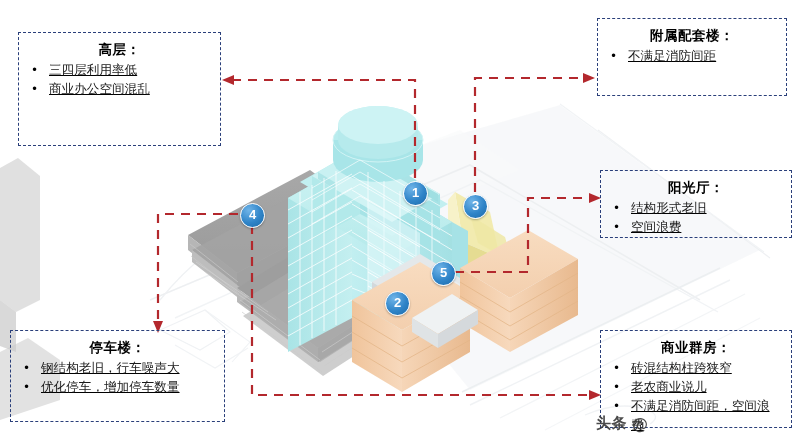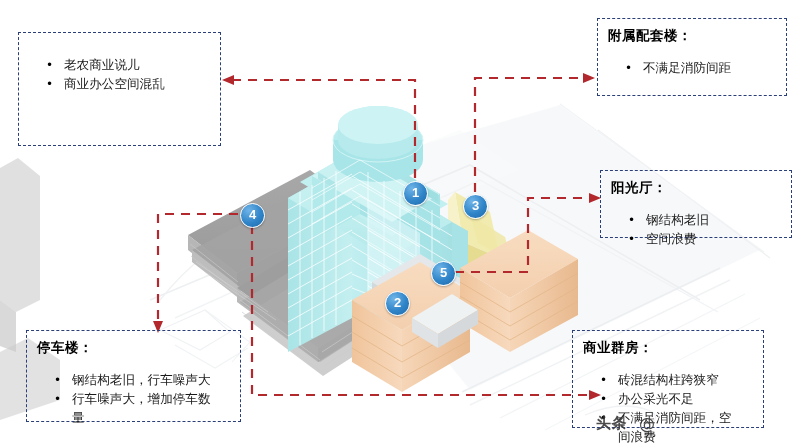--- a/index.html
+++ b/index.html
@@ -34,47 +34,49 @@
     padding: 8px 10px 6px 10px;
   }
   .callout .c-title {
     font-size: 13.5px;
     font-weight: bold;
     color: #000000;
     letter-spacing: .5px;
     line-height: 1.25;
     margin-bottom: 3px;
     white-space: nowrap;
+    text-align: center;
   }
   .callout ul {
-    margin: 15px;
+    margin: 0;
     padding: 0;
     list-style: none;
+    text-decoration: underline;
   }
   .callout li {
     position: relative;
     font-size: 12.6px;
     color: #1a1a1a;
     line-height: 1.5;
     padding-left: 20px;
   }
   .callout li::before {
     content: "\2022";
     position: absolute;
     left: 2px;
     top: 0;
     font-size: 12px;
     color: #000;
   }
 
   #box-highrise   { left: 18px;  top: 32px;  width: 203px; height: 114px; }
   #box-annex      { left: 597px; top: 18px;  width: 190px; height: 78px; }
   #box-sunroom    { left: 600px; top: 170px; width: 192px; height: 68px; }
-  #box-parking    { left: 26px;  top: 330px; width: 215px; height: 92px; }
-  #box-podium     { left: 572px; top: 330px; width: 192px; height: 98px; }
+  #box-parking    { left: 10px;  top: 330px; width: 215px; height: 92px; }
+  #box-podium     { left: 600px; top: 330px; width: 192px; height: 98px; }
 
   
   .marker {
     position: absolute;
     width: 23px;
     height: 23px;
     border-radius: 50%;
     background: radial-gradient(circle at 34% 28%, #6fb4e8 0%, #2f84c8 55%, #1d6aa8 100%);
     border: 1.2px solid #ffffff;
     box-shadow: 0 1px 2px rgba(0,0,0,.28);
@@ -91,21 +93,21 @@
   #mk4 { left: 385px; top: 291px; }
   #mk5 { left: 463px; top: 194px; }
 
   
   #watermark {
     position: absolute;
     left: 596px;
     top: 414px;
     display: flex;
     align-items: center;
-    gap: 12px;
+    gap: 5px;
     font-size: 15px;
     color: #3b3b3b;
     font-weight: bold;
     opacity: .92;
     letter-spacing: .5px;
     white-space: nowrap;
   }
   #watermark .wm-at {
     font-size: 16px;
     font-weight: normal;
@@ -382,54 +384,55 @@
     </g>
   </svg>
 
   <div class="marker" id="mk1">1</div>
   <div class="marker" id="mk2">4</div>
   <div class="marker" id="mk3">5</div>
   <div class="marker" id="mk4">2</div>
   <div class="marker" id="mk5">3</div>
 
   <div class="callout" id="box-highrise">
+    <div class="c-title">高层：</div>
     <ul>
-      <li>老农商业说儿</li>
+      <li>三四层利用率低</li>
       <li>商业办公空间混乱</li>
     </ul>
   </div>
 
   <div class="callout" id="box-annex">
     <div class="c-title">附属配套楼：</div>
     <ul>
       <li>不满足消防间距</li>
     </ul>
   </div>
 
   <div class="callout" id="box-sunroom">
     <div class="c-title">阳光厅：</div>
     <ul>
-      <li>钢结构老旧</li>
+      <li>结构形式老旧</li>
       <li>空间浪费</li>
     </ul>
   </div>
 
   <div class="callout" id="box-parking">
     <div class="c-title">停车楼：</div>
     <ul>
       <li>钢结构老旧，行车噪声大</li>
-      <li>行车噪声大，增加停车数量</li>
+      <li>优化停车，增加停车数量</li>
     </ul>
   </div>
 
   <div class="callout" id="box-podium">
     <div class="c-title">商业群房：</div>
     <ul>
       <li>砖混结构柱跨狭窄</li>
-      <li>办公采光不足</li>
+      <li>老农商业说儿</li>
       <li>不满足消防间距，空间浪费</li>
     </ul>
   </div>
 
   <div id="watermark">
     <span>头条</span>
     <span class="wm-at">@</span>
   </div>
 
 </div>

